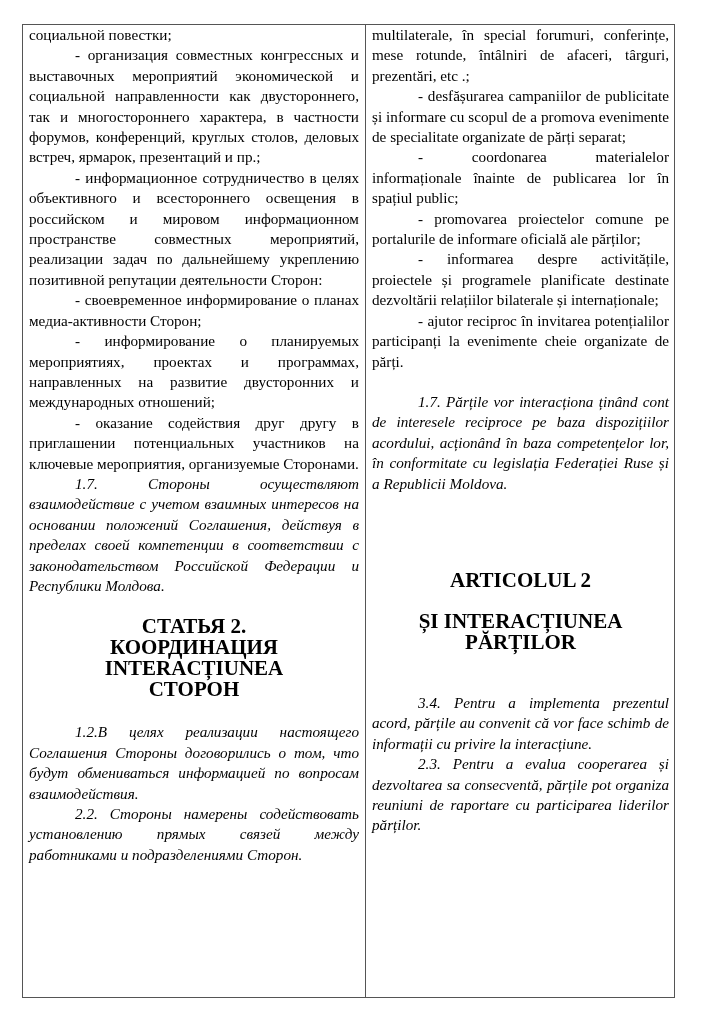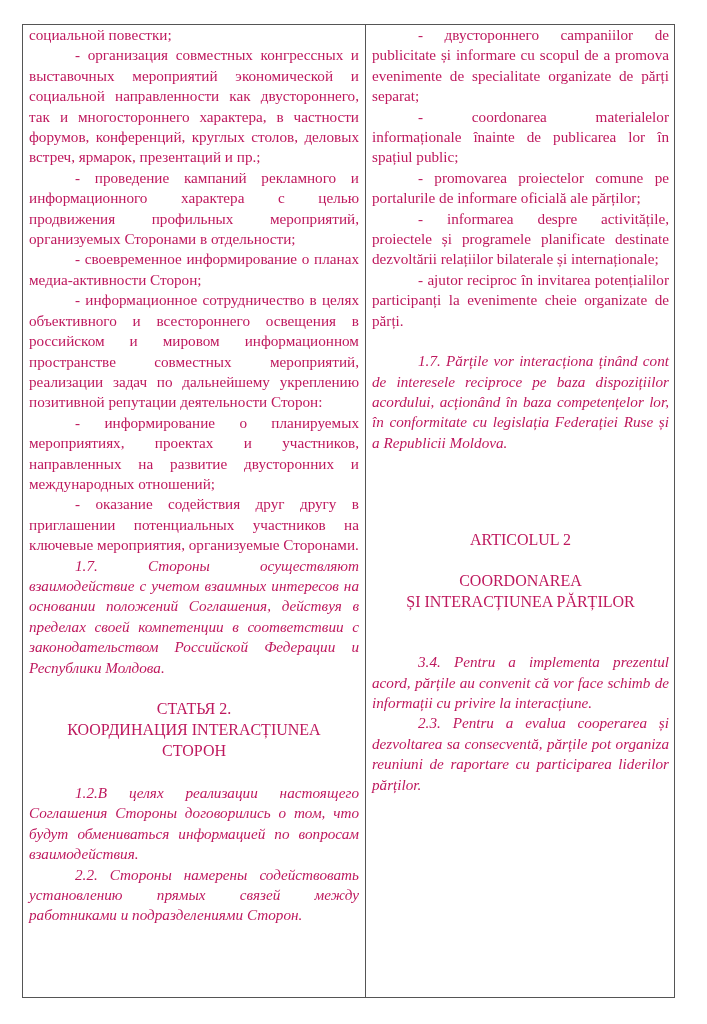--- a/index.html
+++ b/index.html
@@ -4,71 +4,70 @@
 <style>
   html, body { margin: 0; padding: 0; background: #ffffff; }
   body { width: 707px; height: 1024px; position: relative; overflow: hidden; }
   .page-table {
     position: absolute; left: 22px; top: 24px; width: 653px; height: 974px;
     border: 1px solid #555; box-sizing: border-box; display: flex;
   }
   .col {
     box-sizing: border-box; height: 100%; overflow: hidden;
     font-family: "Liberation Serif", "DejaVu Serif", serif;
-    font-size: 15.2px; line-height: 20.4px; color: #be185d;
+    font-size: 15.2px; line-height: 20.4px; color: #000000;
   }
   .col-left { width: 343px; border-right: 1px solid #555; padding: 0 6px 0 6px; }
   .col-right { width: 308px; padding: 0 5px 0 6px; }
   p { margin: 0; text-align: justify; text-align-last: left; }
   p.ind { text-indent: 46px; font-style: italic; }
   p.dash { text-indent: 46px; }
   .heading {
-    text-align: center; font-weight: normal; font-size: 16px; line-height: 21px;
+    text-align: center; font-weight: bold; font-size: 21px; line-height: 21px;
   }
   .gap-s { height: 20px; }
   .gap-m { height: 22px; }
 </style>
 </head>
 <body>
 
 <div class="page-table">
   <div class="col col-left">
     <p>социальной повестки;</p>
     <p class="dash">- организация совместных конгрессных и выставочных мероприятий экономической и социальной направленности как двустороннего, так и многостороннего характера, в частности форумов, конференций, круглых столов, деловых встреч, ярмарок, презентаций и пр.;</p>
-    <p class="dash">- проведение кампаний рекламного и информационного характера с целью продвижения профильных мероприятий, организуемых Сторонами в отдельности;</p>
+    <p class="dash">- информационное сотрудничество в целях объективного и всестороннего освещения в российском и мировом информационном пространстве совместных мероприятий, реализации задач по дальнейшему укреплению позитивной репутации деятельности Сторон:</p>
     <p class="dash">- своевременное информирование о планах медиа-активности Сторон;</p>
-    <p class="dash">- информационное сотрудничество в целях объективного и всестороннего освещения в российском и мировом информационном пространстве совместных мероприятий, реализации задач по дальнейшему укреплению позитивной репутации деятельности Сторон:</p>
-    <p class="dash">- информирование о планируемых мероприятиях, проектах и участников, направленных на развитие двусторонних и международных отношений;</p>
+    <p class="dash">- информирование о планируемых мероприятиях, проектах и программах, направленных на развитие двусторонних и международных отношений;</p>
     <p class="dash">- оказание содействия друг другу в приглашении потенциальных участников на ключевые мероприятия, организуемые Сторонами.</p>
     <p class="ind">1.7. Стороны осуществляют взаимодействие с учетом взаимных интересов на основании положений Соглашения, действуя в пределах своей компетенции в соответствии с законодательством Российской Федерации и Республики Молдова.</p>
     <div class="gap-s"></div>
     <div class="heading">
       <div>СТАТЬЯ 2.</div>
       <div>КООРДИНАЦИЯ INTERACȚIUNEA</div>
       <div>СТОРОН</div>
     </div>
     <div class="gap-m"></div>
     <p class="ind">1.2.В целях реализации настоящего Соглашения Стороны договорились о том, что будут обмениваться информацией по вопросам взаимодействия.</p>
     <p class="ind">2.2. Стороны намерены содействовать установлению прямых связей между работниками и подразделениями Сторон.</p>
 
   </div>
 
   <div class="col col-right">
-    <p class="dash">- двустороннего campaniilor de publicitate și informare cu scopul de a promova evenimente de specialitate organizate de părți separat;</p>
+    <p>multilaterale, în special forumuri, conferințe, mese rotunde, întâlniri de afaceri, târguri, prezentări, etc .;</p>
+    <p class="dash">- desfășurarea campaniilor de publicitate și informare cu scopul de a promova evenimente de specialitate organizate de părți separat;</p>
     <p class="dash">- coordonarea materialelor informaționale înainte de publicarea lor în spațiul public;</p>
     <p class="dash">- promovarea proiectelor comune pe portalurile de informare oficială ale părților;</p>
     <p class="dash">- informarea despre activitățile, proiectele și programele planificate destinate dezvoltării relațiilor bilaterale și internaționale;</p>
     <p class="dash">- ajutor reciproc în invitarea potențialilor participanți la evenimente cheie organizate de părți.</p>
     <div class="gap-s"></div>
     <p class="ind">1.7. Părțile vor interacționa ținând cont de interesele reciproce pe baza dispozițiilor acordului, acționând în baza competențelor lor, în conformitate cu legislația Federației Ruse și a Republicii Moldova.</p>
     <div style="height:76px"></div>
     <div class="heading">
       <div>ARTICOLUL 2</div>
       <div style="height:20px"></div>
-      <div>COORDONAREA</div>
       <div>ȘI INTERACȚIUNEA PĂRȚILOR</div>
     </div>
     <div style="height:40px"></div>
     <p class="ind">3.4. Pentru a implementa prezentul acord, părțile au convenit că vor face schimb de informații cu privire la interacțiune.</p>
     <p class="ind">2.3. Pentru a evalua cooperarea și dezvoltarea sa consecventă, părțile pot organiza reuniuni de raportare cu participarea liderilor părților.</p>
 
   </div>
 </div>
 
 </body></html>

